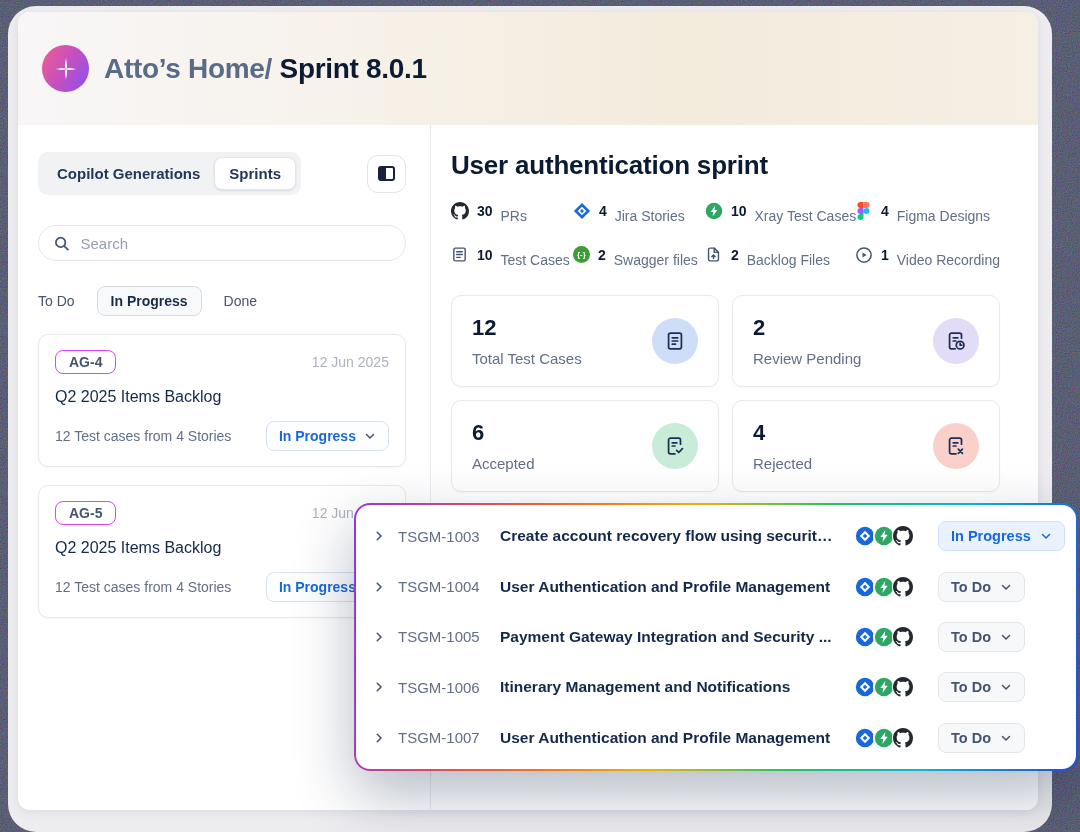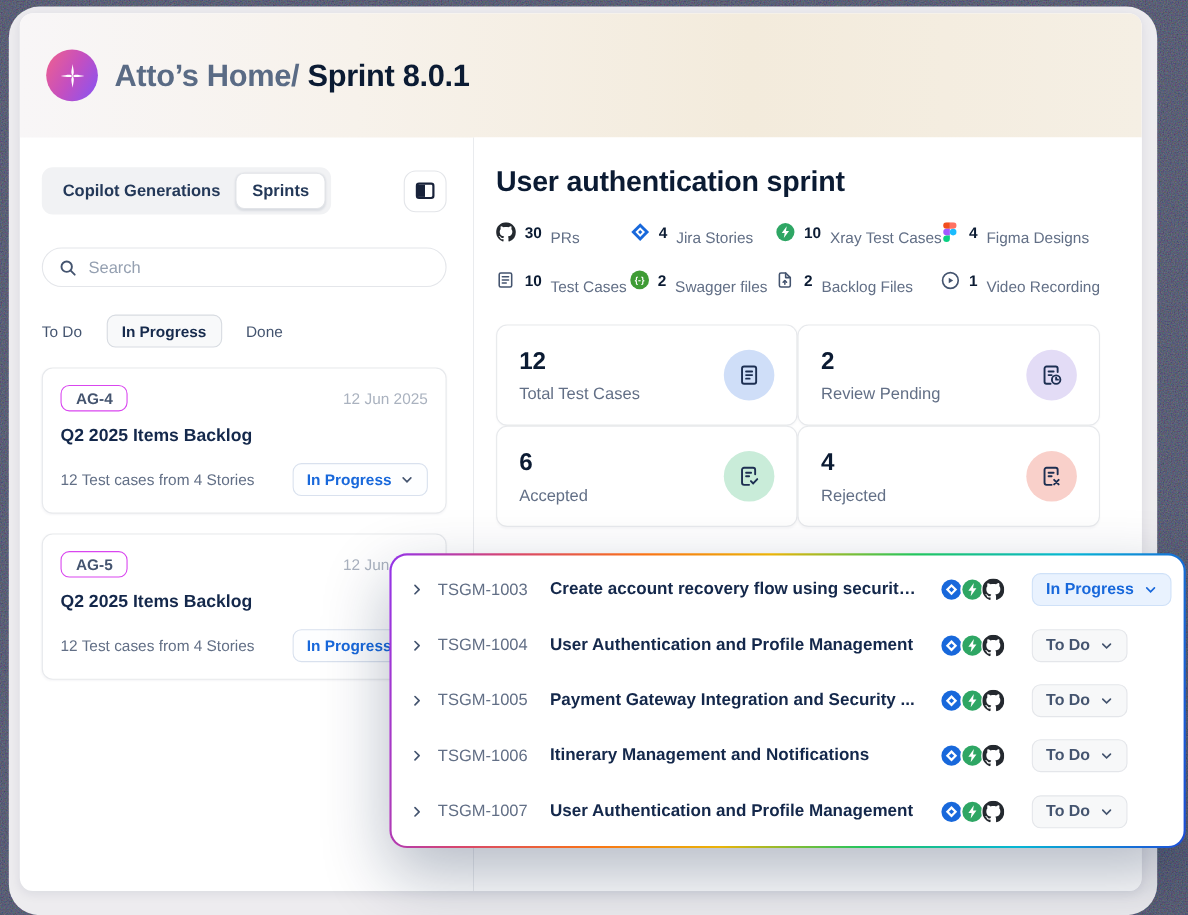--- a/index.html
+++ b/index.html
@@ -49,40 +49,40 @@
   .filter.active { border:1px solid #d7dbe1; background:#f8f9fa; border-radius:8px;
     padding:6px 13px; font-weight:700; color:#172b4d; }
 
   .sprint-card { margin-top:18px; border:1px solid #e7e9ec; border-radius:10px; padding:15px 16px;
     background:#fff; box-shadow:0 1px 2px rgba(9,30,66,.04); }
   .sprint-card:first-of-type { margin-top:30px; }
   .card-top { display:flex; align-items:center; justify-content:space-between; }
   .card-badge { border:1px solid #d946ef; border-radius:8px; padding:3px 13px; font-size:14px;
     font-weight:700; color:#44546f; }
   .card-date { font-size:14px; color:#aab2bf; }
-  .card-title { margin-top:14px; font-size:16px; font-weight:700; color:#14284b; }
+  .card-title { margin-top:14px; font-size:16px; font-weight:400; color:#14284b; }
   .card-footer { margin-top:15px; display:flex; align-items:center; justify-content:space-between; }
   .card-sub { font-size:14px; color:#626f86; }
   .status-select { display:flex; align-items:center; gap:8px; border:1px solid #d9e1ee;
     background:#fdfeff; border-radius:8px; padding:6px 12px; font-size:14px; font-weight:700;
     color:#1868db; cursor:pointer; white-space:nowrap; }
 
   
   .main { flex:1; padding:25px 38px 0 20px; background:#fff; }
   .main-title { font-size:26px; font-weight:800; color:#0b1b33; letter-spacing:-.2px; }
   .stats { margin-top:16px; display:grid; grid-template-columns:122px 132px 150px auto;
     row-gap:17px; column-gap:0; }
   .stat { display:flex; align-items:center; gap:8px; font-size:14px; }
   .stat .num { font-weight:800; color:#0b1b33; }
   .stat .lbl { color:#626f86; white-space:nowrap;margin-top:11px; }
   .stat .ic { width:18px; height:18px; flex:0 0 auto; display:flex; align-items:center; justify-content:center; }
   .swagger-dot { width:17px; height:17px; border-radius:50%; background:#3f9c35; color:#fff;
     font-size:8px; font-weight:800; display:flex; align-items:center; justify-content:center; letter-spacing:0; }
 
-  .summary { margin-top:27px; display:grid; grid-template-columns:1fr 1fr; }
+  .summary { margin-top:27px; display:grid; grid-template-columns:1fr 1fr; gap:13px; }
   .sum-card { border:1px solid #e7e9ec; border-radius:10px; background:#fff; height:92px;
     padding:15px 20px; display:flex; align-items:center; justify-content:space-between;
     box-shadow:0 1px 2px rgba(9,30,66,.03); }
   .sum-num { font-size:22px; font-weight:800; color:#0b1b33; }
   .sum-lbl { margin-top:9px; font-size:15px; color:#626f86; }
   .sum-ic { width:46px; height:46px; border-radius:50%; display:flex; align-items:center; justify-content:center; }
 
   
   .popover { position:absolute; left:354px; top:503px; width:724px; height:268px; z-index:50;
     border-radius:16px; padding:2px;

